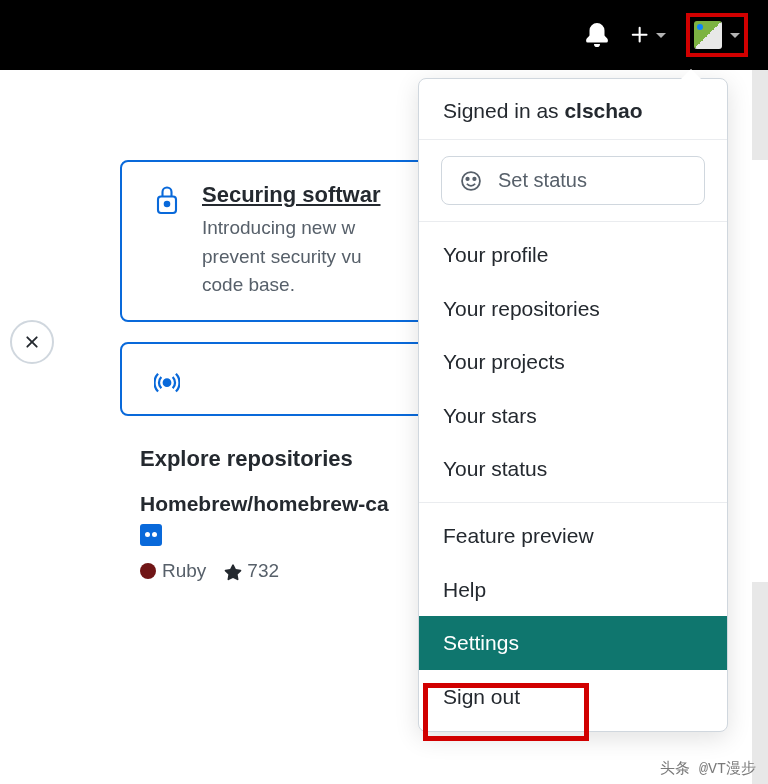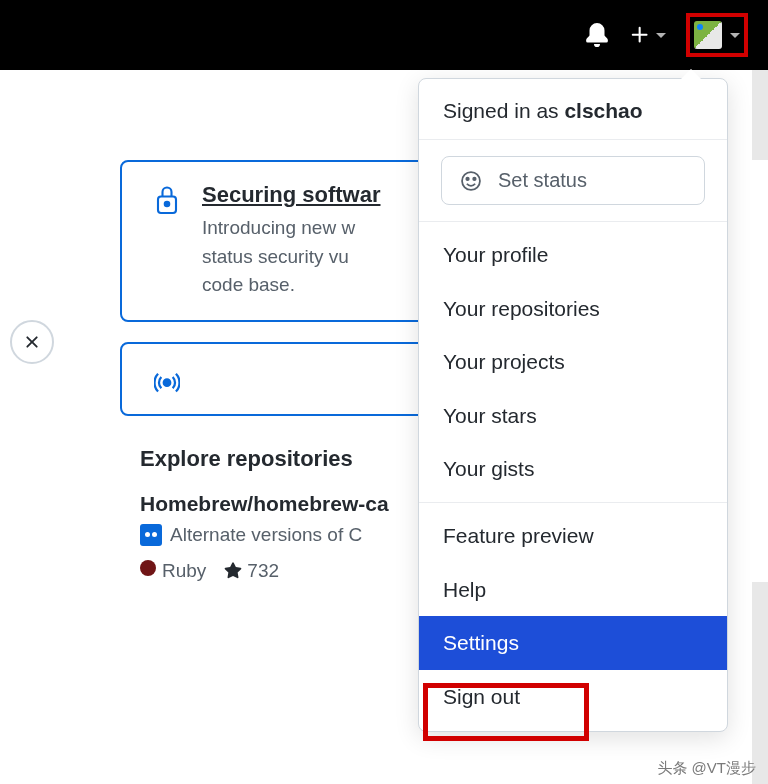--- a/index.html
+++ b/index.html
@@ -161,22 +161,22 @@
       font-size: 19px;
       color: #57606a;
     }
     .lang-dot {
       width: 16px;
       height: 16px;
       background: #701516;
       border-radius: 50%;
       display: inline-block;
     }
-    .lang { display: flex; gap: 6px; }
-    .stars { display: flex; align-items: center; gap: 5px; }
+    .lang { display: flex; align-items: center; gap: 6px; }
+    .stars { display: flex; align-items: flex-end; gap: 5px; }
     
     .dropdown {
       position: absolute;
       top: 78px;
       right: 40px;
       width: 310px;
       background: #fff;
       border: 1px solid #d0d7de;
       border-radius: 8px;
       box-shadow: 0 6px 24px rgba(0,0,0,0.12);
@@ -217,39 +217,39 @@
       margin: 6px 0;
     }
     .dd-item {
       padding: 10px 24px;
       font-size: 21px;
       color: #24292f;
       cursor: pointer;
       line-height: 1.6;
     }
     .dd-item.active {
-      background: #1d4ed8;
+      background: #0f766e;
       color: #fff;
     }
     .settings-highlight {
       position: absolute;
       left: 4px;
       right: 138px;
       border: 5px solid #d10000;
       height: 58px;
       top: 604px;
       pointer-events: none;
     }
     .watermark {
       position: absolute;
       bottom: 6px;
       right: 12px;
       font-size: 15px;
       color: #7a7a7a;
-      font-family: Liberation Sans, sans-serif;
+      font-family: Liberation Mono, monospace;
     }
     .side-strip {
       position: absolute;
       right: 0;
       top: 70px;
       width: 16px;
       bottom: 0;
       background: #e8e8e8;
     }
   </style>
@@ -289,41 +289,40 @@
     <div class="card-icon">
       <svg width="26" height="30" viewBox="0 0 16 20" fill="none" stroke="#0969da" stroke-width="1.4">
           <rect x="2" y="7" width="12" height="11" rx="2"></rect>
           <path d="M5 7V4a3 3 0 0 1 6 0v3"></path>
           <circle cx="8" cy="12" r="1.5" fill="#0969da"></circle>
         </svg>
     </div>
     <div class="card-body">
       <h3>Securing softwar</h3>
       <p style="white-space:pre-line">Introducing new w
-status security vu
+prevent security vu
 code base.</p>
     </div>
   </div>
 
   <div class="card">
     <div class="card-icon">
       <svg width="26" height="26" viewBox="0 0 16 16" fill="none" stroke="#0969da" stroke-width="1.4">
           <circle cx="8" cy="9" r="2" fill="#0969da"></circle>
           <path d="M4.5 5.5a5 5 0 0 0 0 7M11.5 5.5a5 5 0 0 1 0 7M2.5 3.5a8 8 0 0 0 0 11M13.5 3.5a8 8 0 0 1 0 11"></path>
         </svg>
     </div>
   </div>
 
   <h2 class="explore-heading">Explore repositories</h2>
 
   <div class="repo">
     <div class="repo-name">Homebrew/homebrew-ca</div>
     <div class="repo-desc">
       <span class="repo-badge"></span>
-      <span>Alternate versions of C</span>
     </div>
     <div class="repo-meta">
       <span class="lang">
         <span class="lang-dot"></span>
         <span>Ruby</span>
       </span>
       <span class="stars">
         <svg width="18" height="18" viewBox="0 0 16 16" fill="#24292f">
             <path d="M8 .25a.75.75 0 0 1 .673.418l1.882 3.815 4.21.612a.75.75 0 0 1 .416 1.279l-3.046 2.97.719 4.192a.75.75 0 0 1-1.088.791L8 12.347l-3.766 1.98a.75.75 0 0 1-1.088-.79l.72-4.194L.818 6.374a.75.75 0 0 1 .416-1.28l4.21-.611L7.327.668A.75.75 0 0 1 8 .25Z"></path>
           </svg>
@@ -344,21 +343,21 @@
         <circle cx="10.5" cy="6.5" r="0.9" fill="#57606a"></circle>
         <path d="M5 10c.8 1 1.8 1.5 3 1.5s2.2-.5 3-1.5"></path>
       </svg>
     <span>Set status</span>
   </div>
   <div class="dd-sep"></div>
   <div class="dd-item">Your profile</div>
   <div class="dd-item">Your repositories</div>
   <div class="dd-item">Your projects</div>
   <div class="dd-item">Your stars</div>
-  <div class="dd-item">Your gists</div>
+  <div class="dd-item">Your status</div>
   <div class="dd-sep"></div>
   <div class="dd-item">Feature preview</div>
   <div class="dd-item">Help</div>
   <div class="dd-item active">Settings</div>
   <div class="dd-item">Sign out</div>
   <div class="settings-highlight"></div>
 </div>
 
 <div class="watermark">头条 @VT漫步</div>
 

